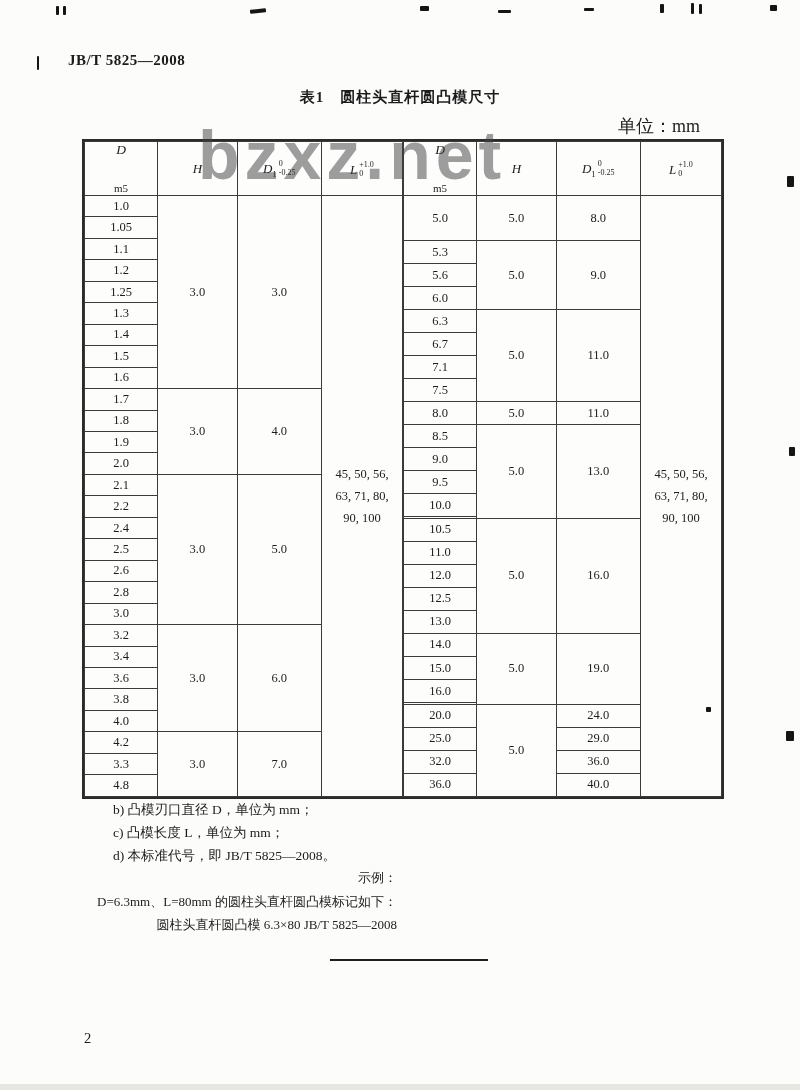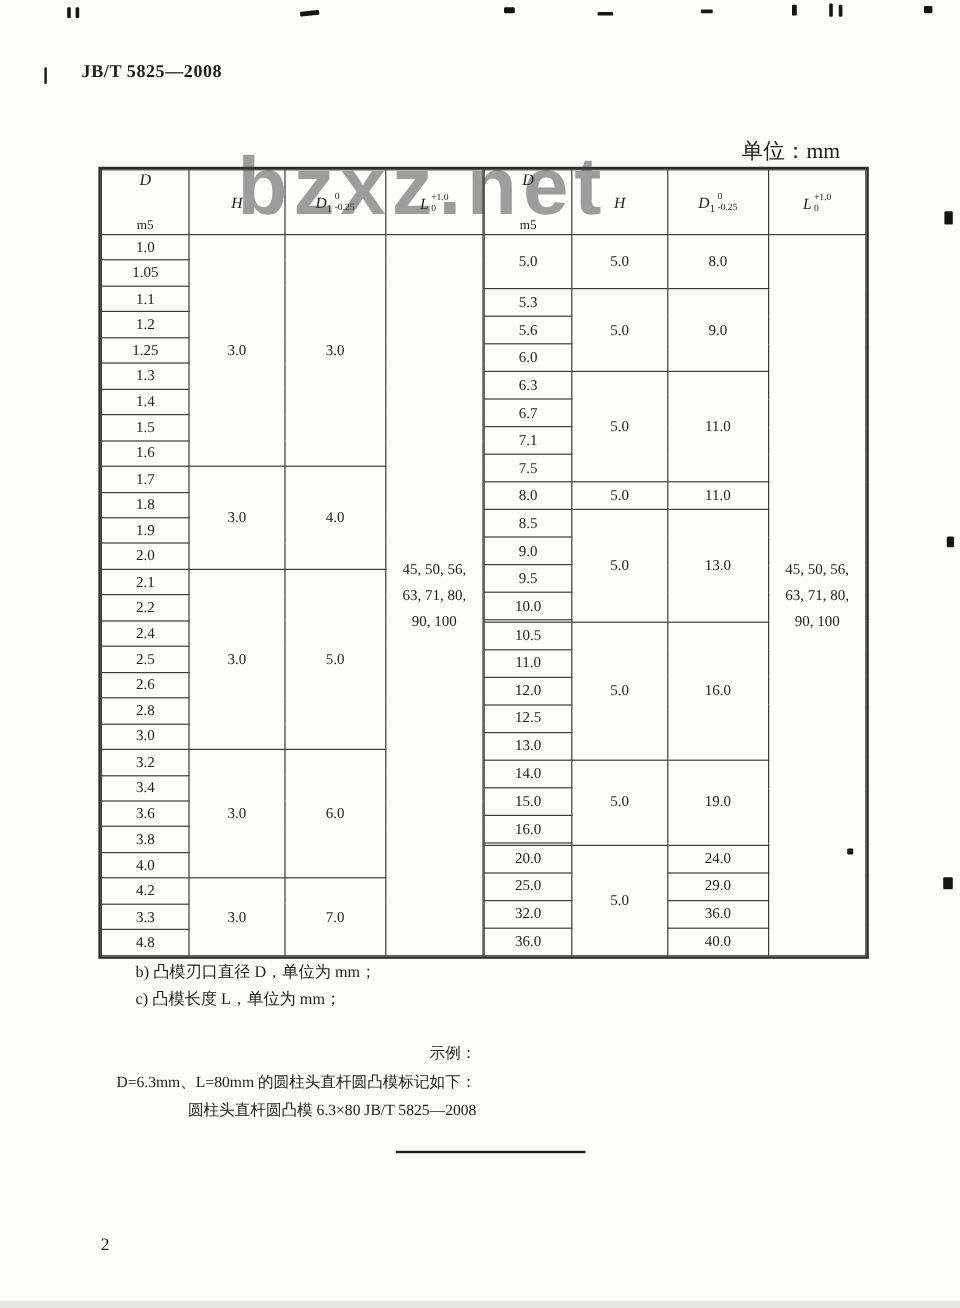--- a/index.html
+++ b/index.html
@@ -25,20 +25,21 @@
   .page-number{position:absolute;left:84px;top:1030px;font-size:14.5px;}
   .artifact{position:absolute;background:#151515;border-radius:1px;z-index:4;}
   .bottom-shade{position:absolute;left:0;bottom:0;width:100%;height:6px;background:#e6e6e3;}
 </style>
 </head>
 <body>
 
 <div class="page">
 
   <div class="doc-code">JB/T 5825—2008</div>
+  <div class="table-title">表1　圆柱头直杆圆凸模尺寸</div>
   <div class="unit-note">单位：mm</div>
 
   <div class="tables">
     <table class="half" id="left-table">
         <colgroup>
           <col style="width: 23%;">
           <col style="width: 25%;">
           <col style="width: 26.5%;">
           <col style="width: 25.5%;">
         </colgroup>
@@ -281,20 +282,21 @@
           </tr>
         </tbody>
       </table>
   </div>
 
   <div class="watermark" style="color: #404040;">bzxz.net</div>
 
   <div class="notes">
     <div>b) 凸模刃口直径 D，单位为 mm；</div>
     <div>c) 凸模长度 L，单位为 mm；</div>
+    <div>d) 本标准代号，即 JB/T 5825—2008。</div>
   </div>
 
   <div class="example">
     <div>示例：</div>
     <div>D=6.3mm、L=80mm 的圆柱头直杆圆凸模标记如下：</div>
     <div>圆柱头直杆圆凸模  6.3×80  JB/T 5825—2008</div>
   </div>
 
   <div class="end-rule"></div>
   <div class="page-number">2</div>

